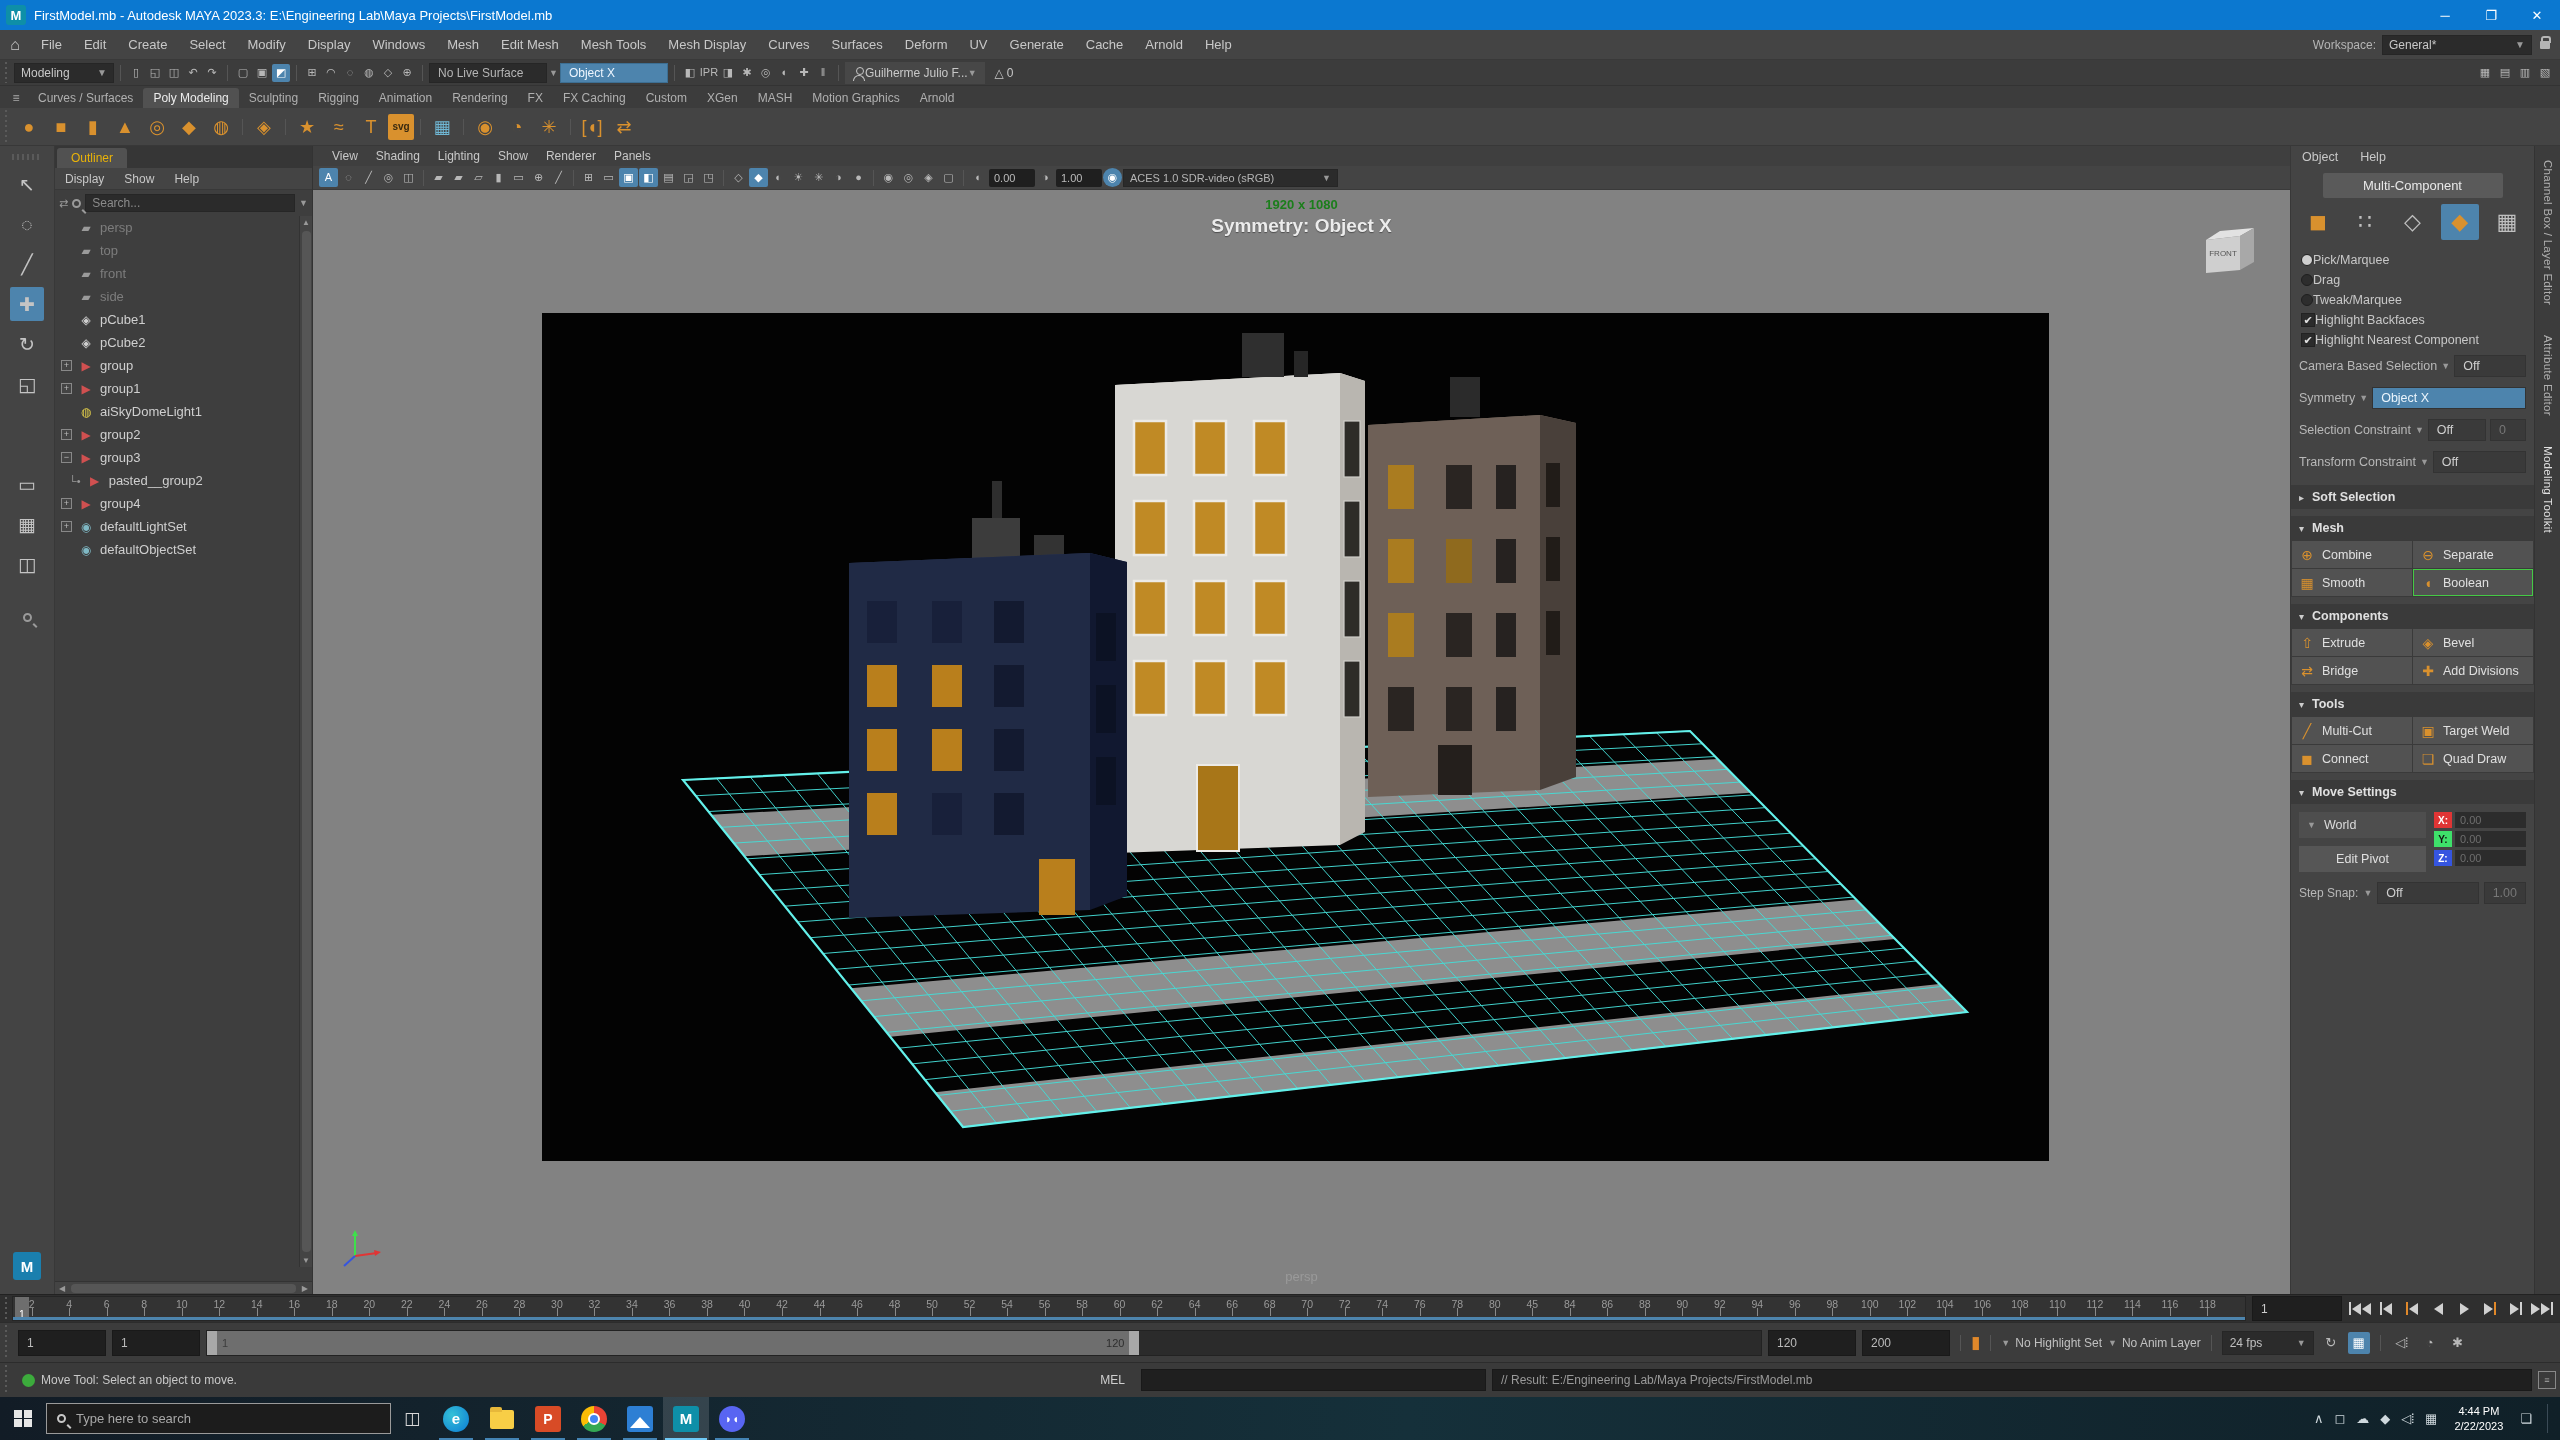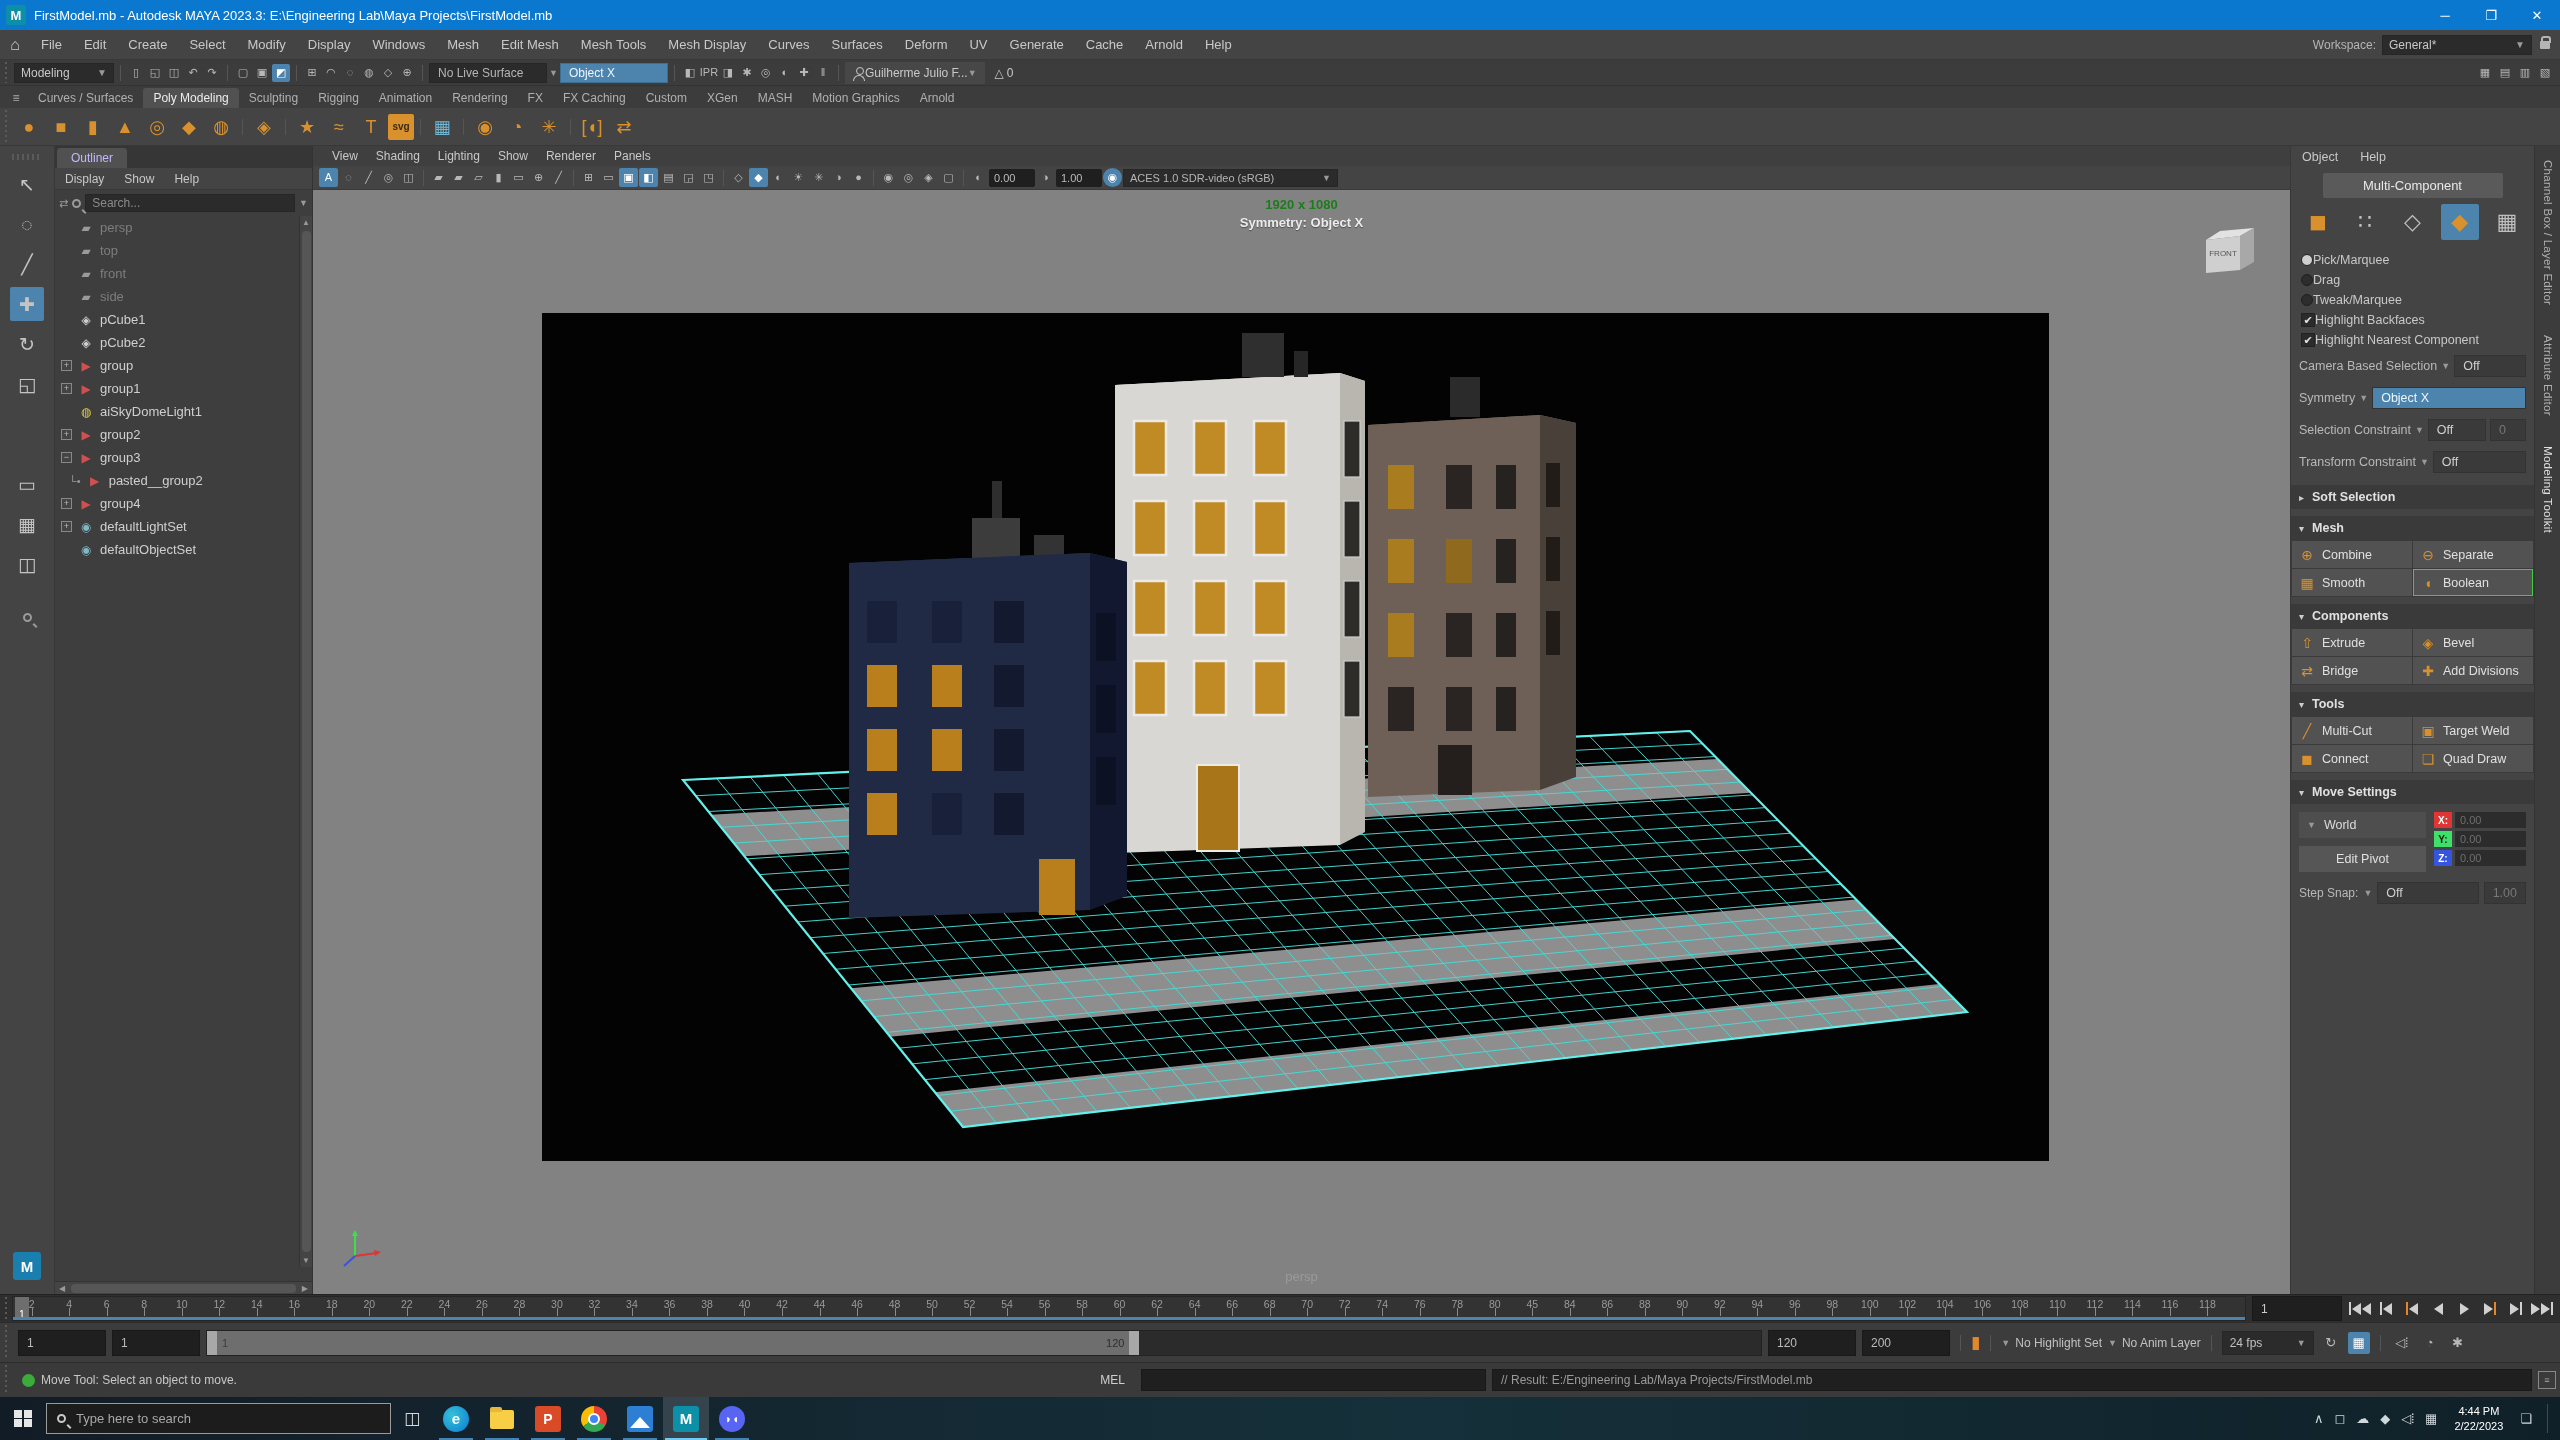--- a/index.html
+++ b/index.html
@@ -56,21 +56,21 @@
   
   .main{flex:1;display:flex;min-height:0;}
   .toolbox{width:55px;background:#444;border-right:1px solid #383838;display:flex;flex-direction:column;align-items:center;flex:none;padding-top:4px;}
   .toolbox .icon{width:34px;height:34px;font-size:19px;margin:3px 0;color:#c4c4c4;}
   .toolbox .icon.active{background:#4d84ad;}
   .maya-logo-badge{width:28px;height:28px;margin-top:auto;margin-bottom:14px;background:#1a7fae;border-radius:3px;color:#fff;font-weight:bold;font-size:15px;display:flex;align-items:center;justify-content:center;}
 
   
   .outliner{width:258px;background:#3e3e3e;border-right:1px solid #333;display:flex;flex-direction:column;flex:none;}
   .panel-tabrow{height:22px;background:#363636;display:flex;align-items:flex-end;flex:none;}
-  .panel-tab{background:#515151;color:#c4b5fd;font-size:12px;padding:3px 14px;border-radius:3px 3px 0 0;margin-left:2px;}
+  .panel-tab{background:#515151;color:#eab308;font-size:12px;padding:3px 14px;border-radius:3px 3px 0 0;margin-left:2px;}
   .panel-menus{height:22px;background:#444;display:flex;align-items:center;flex:none;border-bottom:1px solid #383838;}
   .panel-menus span{font-size:12px;color:#c8c8c8;padding:0 10px;}
   .search-row{height:26px;display:flex;align-items:center;gap:4px;padding:0 4px;flex:none;background:#3e3e3e;}
   .mag{width:9px;height:9px;border:2px solid #9a9a9a;border-radius:50%;position:relative;flex:none;}
   .mag:after{content:"";position:absolute;width:2px;height:5px;background:#9a9a9a;transform:rotate(-45deg);left:9px;top:8px;}
   .search-input{flex:1;height:18px;background:#2b2b2b;border:1px solid #262626;color:#bbb;font-size:12px;padding:0 6px;}
   .search-input::placeholder{color:#8b8b8b;}
   .tree{flex:1;position:relative;overflow:hidden;background:#3e3e3e;}
   .orow{height:23px;display:flex;align-items:center;font-size:13px;color:#cscscs;color:#cfcfcf;gap:5px;}
   .orow.dim{color:#7d7d7d;}
@@ -94,21 +94,21 @@
   .viewport{flex:1;display:flex;flex-direction:column;min-width:0;}
   .vp-menus{height:20px;background:#3f3f3f;display:flex;align-items:center;padding-left:10px;flex:none;}
   .vp-menus span{font-size:12px;color:#c8c8c8;padding:0 9px;}
   .vp-toolbar{height:24px;background:#444;display:flex;align-items:center;flex:none;gap:1px;padding-left:6px;border-bottom:1px solid #3a3a3a;}
   .vp-toolbar .icon{width:19px;height:19px;font-size:11px;}
   .vp-field{width:46px;height:18px;background:#1f1f1f;color:#bbb;font-size:11px;display:flex;align-items:center;padding:0 5px;border-radius:2px;}
   .aces{width:215px;height:18px;background:#2b2b2b;border:1px solid #262626;color:#b5b5b5;font-size:11px;display:flex;align-items:center;padding:0 6px;}
   .aces .arr{margin-left:auto;font-size:9px;color:#999;}
   .vp-canvas{flex:1;background:#828282;position:relative;min-height:0;}
   .hud-res{position:absolute;top:7px;left:50%;transform:translateX(-50%);color:#1b7e1b;font-size:13px;font-weight:bold;}
-  .hud-sym{position:absolute;top:25px;left:50%;transform:translateX(-50%);color:#ececec;font-size:13px;font-weight:bold;text-shadow:0 1px 1px rgba(0,0,0,.4);}
+  .hud-sym{position:absolute;top:25px;left:50%;transform:translateX(-50%);color:#ececec;font-size:19px;font-weight:bold;text-shadow:0 1px 1px rgba(0,0,0,.4);}
   .render-frame{position:absolute;left:229px;top:123px;width:1507px;height:848px;background:#030303;}
   .cam-label{position:absolute;bottom:10px;left:50%;transform:translateX(-50%);color:#9a9a9a;font-size:13px;}
   .viewcube{position:absolute;top:28px;right:30px;width:64px;height:64px;}
   .axis-gizmo{position:absolute;left:26px;bottom:24px;width:44px;height:44px;}
 
   
   .toolkit{width:244px;background:#444;border-left:1px solid #383838;display:flex;flex-direction:column;flex:none;font-size:12.5px;color:#c8c8c8;overflow:hidden;}
   .tk-menus{height:22px;display:flex;align-items:center;flex:none;}
   .tk-menus span{padding:0 11px;font-size:12.5px;}
   .tk-mode{margin:5px auto 4px;width:180px;height:25px;background:#5a5a5a;color:#e8e8e8;font-size:13px;display:flex;align-items:center;justify-content:center;border-radius:2px;}

